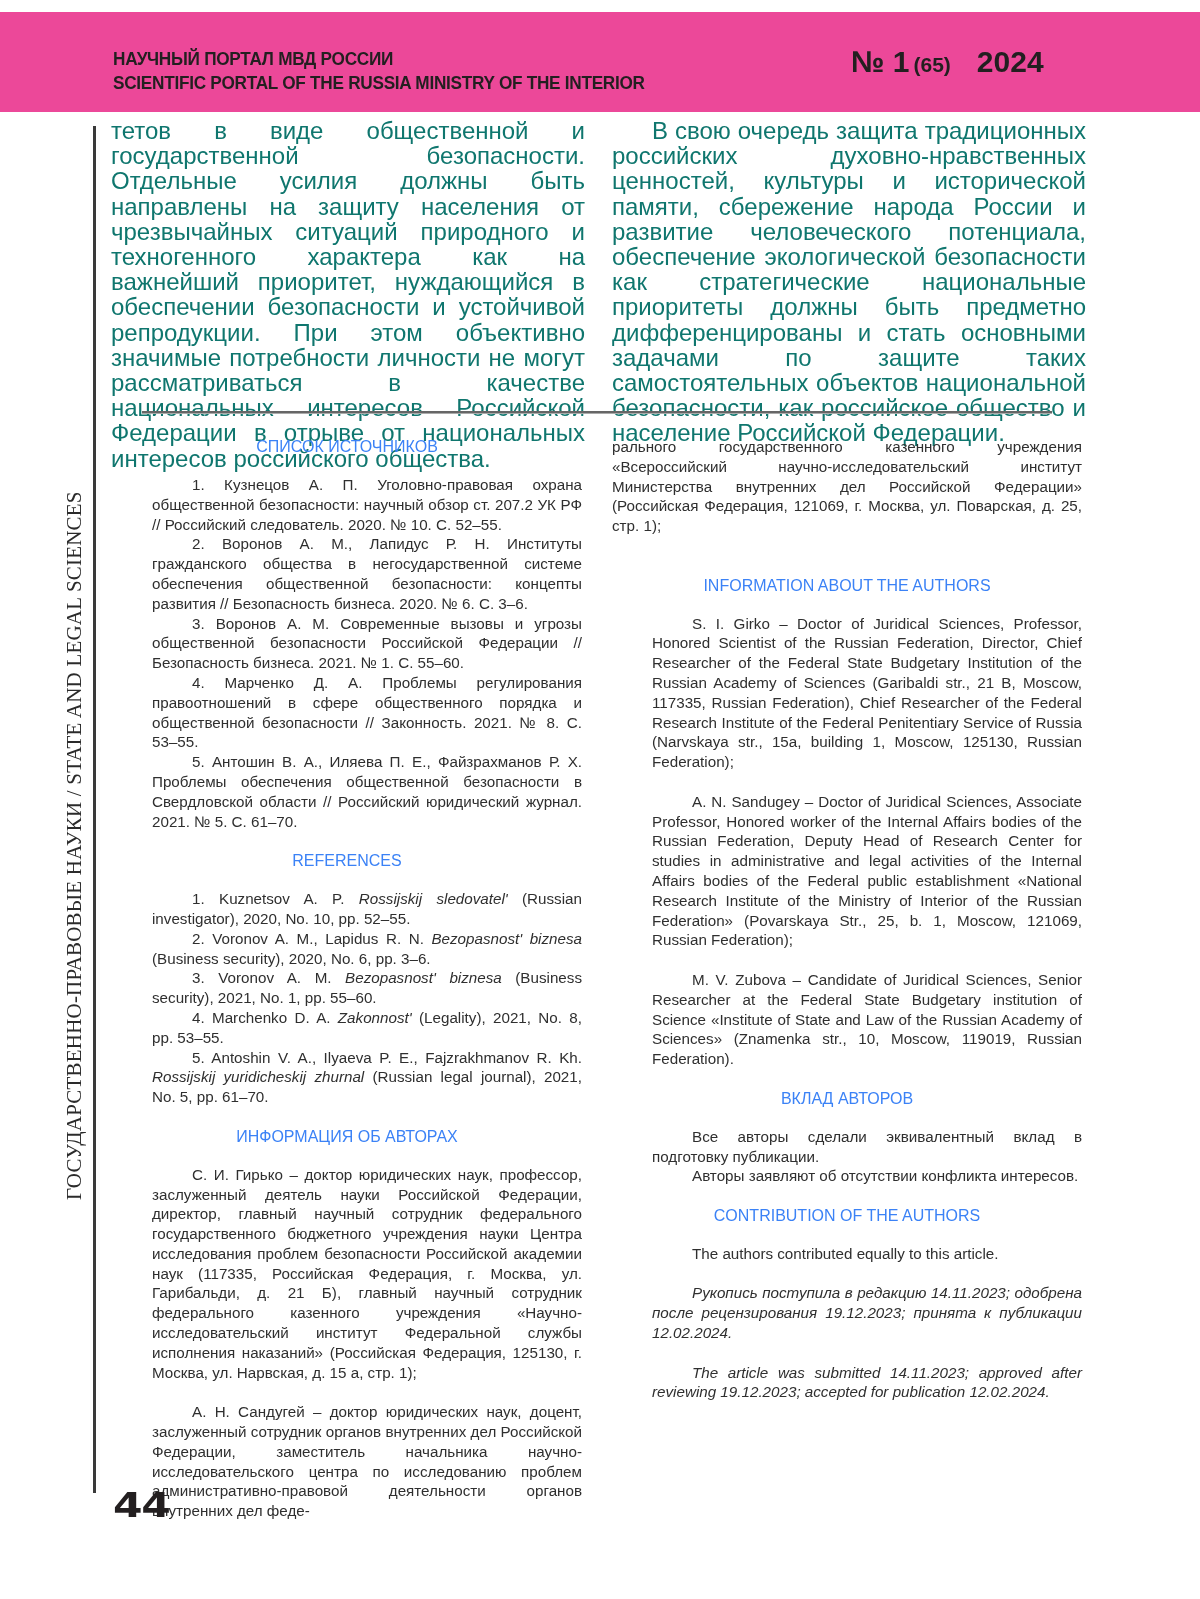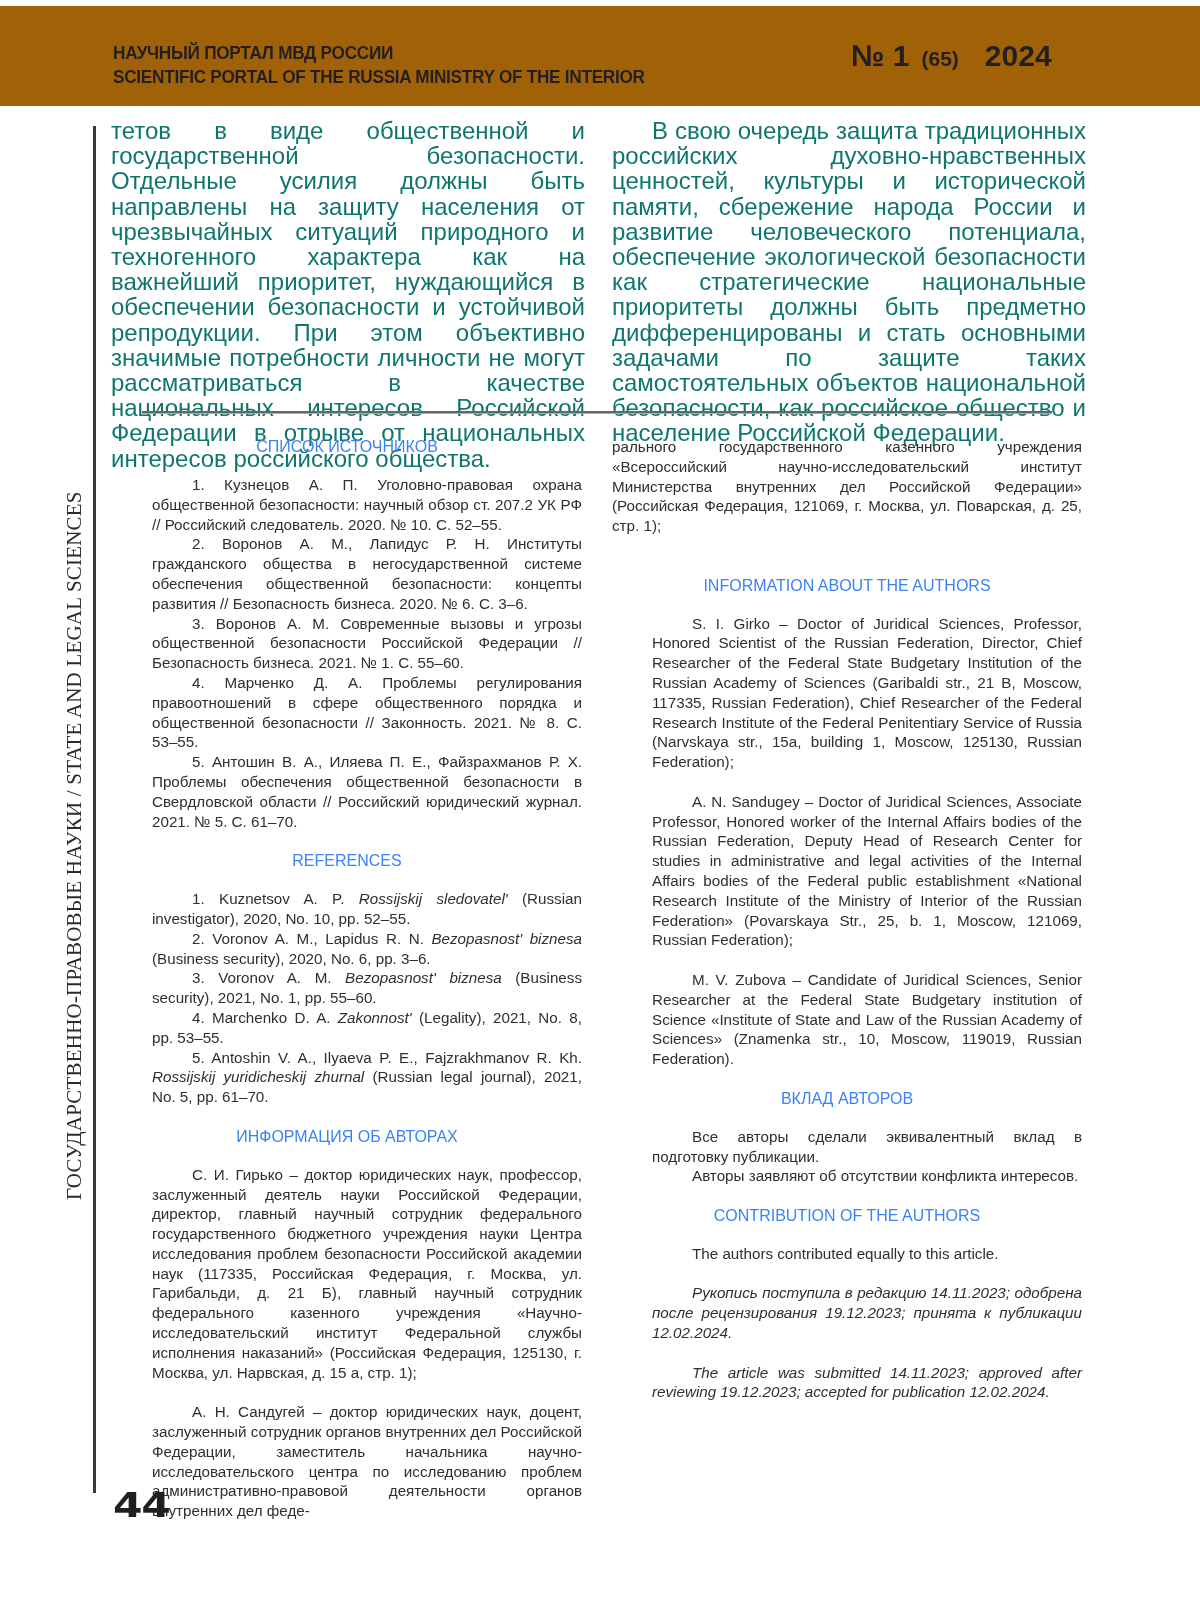--- a/index.html
+++ b/index.html
@@ -1,37 +1,37 @@
 <!DOCTYPE html>
 <html><head>
 <meta charset="utf-8">
 <style>
   * { box-sizing: border-box; margin: 0; padding: 0; }
   html, body { width: 1200px; height: 1599px; background: #ffffff; overflow: hidden; }
   body { position: relative; font-family: "Liberation Sans", sans-serif; color: #231f20; }
 
   .header {
-    position: absolute; left: 0; top: 6px; width: 1200px; height: 100px;
-    background: #a16207;
+    position: absolute; left: 0; top: 12px; width: 1200px; height: 100px;
+    background: #ec4899;
   }
   .header .title-ru, .header .title-en {
     position: absolute; left: 113px;
     font-family: "Liberation Sans", sans-serif; font-weight: bold;
     font-size: 18.5px; letter-spacing: -0.3px; color: #231f20;
     transform: scaleX(0.93); transform-origin: left center;
     white-space: nowrap;
   }
   .header .title-ru { top: 36px; }
   .header .title-en { top: 60px; }
   .issue {
     position: absolute; top: 33px; left: 851px; white-space: nowrap;
     font-family: "Liberation Sans", sans-serif; font-weight: bold; color: #231f20;
   }
   .issue .num { font-size: 30px; }
-  .issue .paren { font-size: 21px; margin-left: 12px; }
+  .issue .paren { font-size: 21px; margin-left: 4px; }
   .issue .year { font-size: 30px; margin-left: 26px; }
 
   .side-rule {
     position: absolute; left: 93px; top: 126px; width: 3px; height: 1367px;
     background: #3a3a3a;
   }
   .side-text {
     position: absolute; left: 62px; top: 1200px; width: 790px; height: 26px;
     transform: rotate(-90deg); transform-origin: left top;
     font-family: "Liberation Serif", serif; font-size: 21px; color: #2b2b2b;

